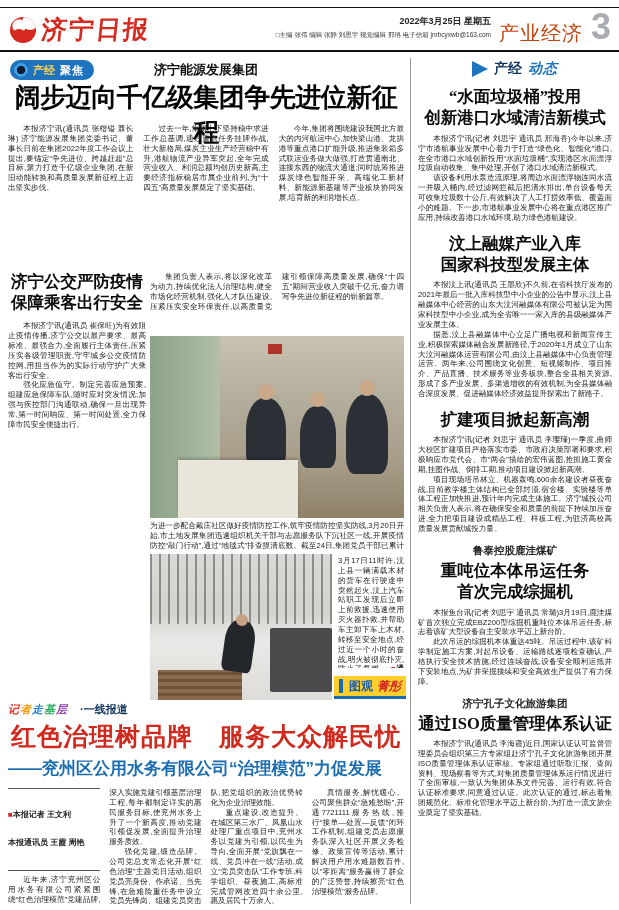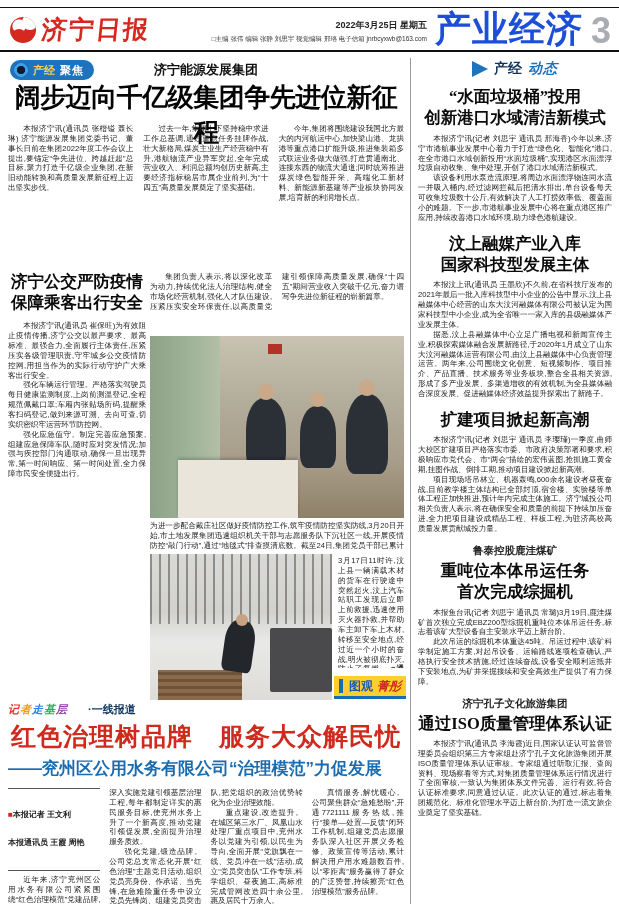--- a/index.html
+++ b/index.html
@@ -16,21 +16,21 @@
          background:radial-gradient(circle at 35% 35%, #fff 0 26%, #d5281e 30% 100%);
          position:relative;overflow:hidden;}
   .flame:before{content:"";position:absolute;left:12px;top:-3px;width:16px;height:16px;border-radius:50%;background:#fff;}
   .flame:after{content:"";position:absolute;left:2px;top:12px;width:14px;height:12px;border-radius:50%;background:#d5281e;}
   .masthead-name{font-family:"Liberation Serif","DejaVu Serif",serif;font-weight:bold;
                  font-size:25px;color:#d5281e;transform:skewX(-6deg);letter-spacing:2px;}
   .header-right{right:8px;top:11px;display:flex;align-items:flex-end;gap:8px;}
   .header-meta{text-align:right;padding-bottom:3px;}
   .date-line{font-size:9px;color:#222;font-weight:bold;}
   .staff-line{font-size:6.5px;color:#333;margin-top:3px;}
-  .section-title{font-size:36px;font-weight:700;letter-spacing:1px;color:#1d4ed8;line-height:1;}
+  .section-title{font-size:20px;font-weight:400;letter-spacing:1px;color:#c2410c;line-height:1;}
   .page-number{font-size:36px;font-weight:bold;color:#a9adb3;line-height:.9;}
 
   
   .badge-focus{left:10px;top:60px;display:flex;align-items:center;gap:5px;background:#1e73be;
                border-radius:10px;padding:2px 10px 2px 4px;height:16px;}
   .lens{width:14px;height:14px;border-radius:50%;
         background:radial-gradient(circle at 50% 50%, #0b1c33 0 40%, #3fa0e8 45% 70%, #123b66 72% 100%);}
   .badge-focus .b1{color:#ffd24a;font-weight:bold;font-size:11px;}
   .badge-focus .b2{color:#ffffff;font-weight:bold;font-size:11px;letter-spacing:1px;}
   .badge-dyn{display:flex;align-items:center;gap:6px;justify-content:center;margin:4px 0 8px 0;}
@@ -85,21 +85,21 @@
   
   .tuguan{left:334px;top:676px;width:72px;height:20px;background:#fccf2f;border-bottom:3px solid #1a6cb0;
           display:flex;align-items:center;justify-content:center;gap:4px;}
   .tuguan:before{content:"";width:4px;height:14px;background:#1a6cb0;margin-right:2px;}
   .tuguan .t1{color:#1a5fae;font-weight:900;font-size:12px;}
   .tuguan .t2{color:#d0271e;font-weight:bold;font-size:12px;font-style:italic;
           font-family:"Liberation Serif","DejaVu Serif",serif;}
 
   
   .grassroots{left:8px;top:702px;width:396px;height:202px;}
-  .gb-badge{display:flex;gap:20px;font-size:11px;font-weight:900;}
+  .gb-badge{display:flex;gap:12px;font-size:11px;font-weight:900;}
   .gb-badge .colored{font-style:italic;letter-spacing:1px;}
   .gb-badge .sub{color:#10355e;}
   .red-headline{text-align:center;font-family:"Liberation Serif","DejaVu Serif",serif;font-weight:900;
                 font-size:25px;color:#cf2a1d;margin-top:3px;letter-spacing:1px;}
   .blue-subtitle{text-align:left;color:#1a6cb0;font-size:17px;font-weight:bold;margin-top:4px;}
   .gb-body{margin-top:8px;height:126px;column-count:4;column-gap:9px;overflow:hidden;}
   .byline{border-top:1px solid #555;border-bottom:1px solid #555;padding:3px 0;margin-bottom:4px;
           font-size:8px;font-weight:bold;color:#222;break-inside:avoid;}
   .byline div{margin:18px 0;}
 
@@ -152,21 +152,20 @@
       <p>集团负责人表示,将以深化改革为动力,持续优化法人治理结构,健全市场化经营机制,强化人才队伍建设,压紧压实安全环保责任,以高质量党建引领保障高质量发展,确保“十四五”期间营业收入突破千亿元,奋力谱写争先进位新征程的崭新篇章。</p>
     </div>
 
   <div class="abs sub-art">
     <div class="sub-headline">
       <div>济宁公交严防疫情</div>
       <div>保障乘客出行安全</div>
     </div>
     <div class="sub-body smalltext">
         <p>本报济宁讯(通讯员 崔保旺)为有效阻止疫情传播,济宁公交以最严要求、最高标准、最强合力,全面履行主体责任,压紧压实各级管理职责,守牢城乡公交疫情防控网,用担当作为的实际行动守护广大乘客出行安全。</p>
-        <p>强化车辆运行管理。严格落实驾驶员每日健康监测制度,上岗前测温登记,全程规范佩戴口罩;车厢内张贴场所码,提醒乘客扫码登记,做到来源可溯、去向可查,切实织密织牢运营环节防控网。</p>
         <p>强化应急值守。制定完善应急预案,组建应急保障车队,随时应对突发情况;加强与疾控部门沟通联动,确保一旦出现异常,第一时间响应、第一时间处置,全力保障市民安全便捷出行。</p>
       </div>
   </div>
 
   <div class="photo photo1">
     <div class="tent"></div>
     <div class="fig" style="left:96px;top:62px;width:40px;height:70px;"></div>
     <div class="head" style="left:108px;top:48px;width:16px;height:16px;"></div>
     <div class="fig" style="left:150px;top:70px;width:36px;height:62px;"></div>
     <div class="head" style="left:160px;top:56px;width:15px;height:15px;"></div>

